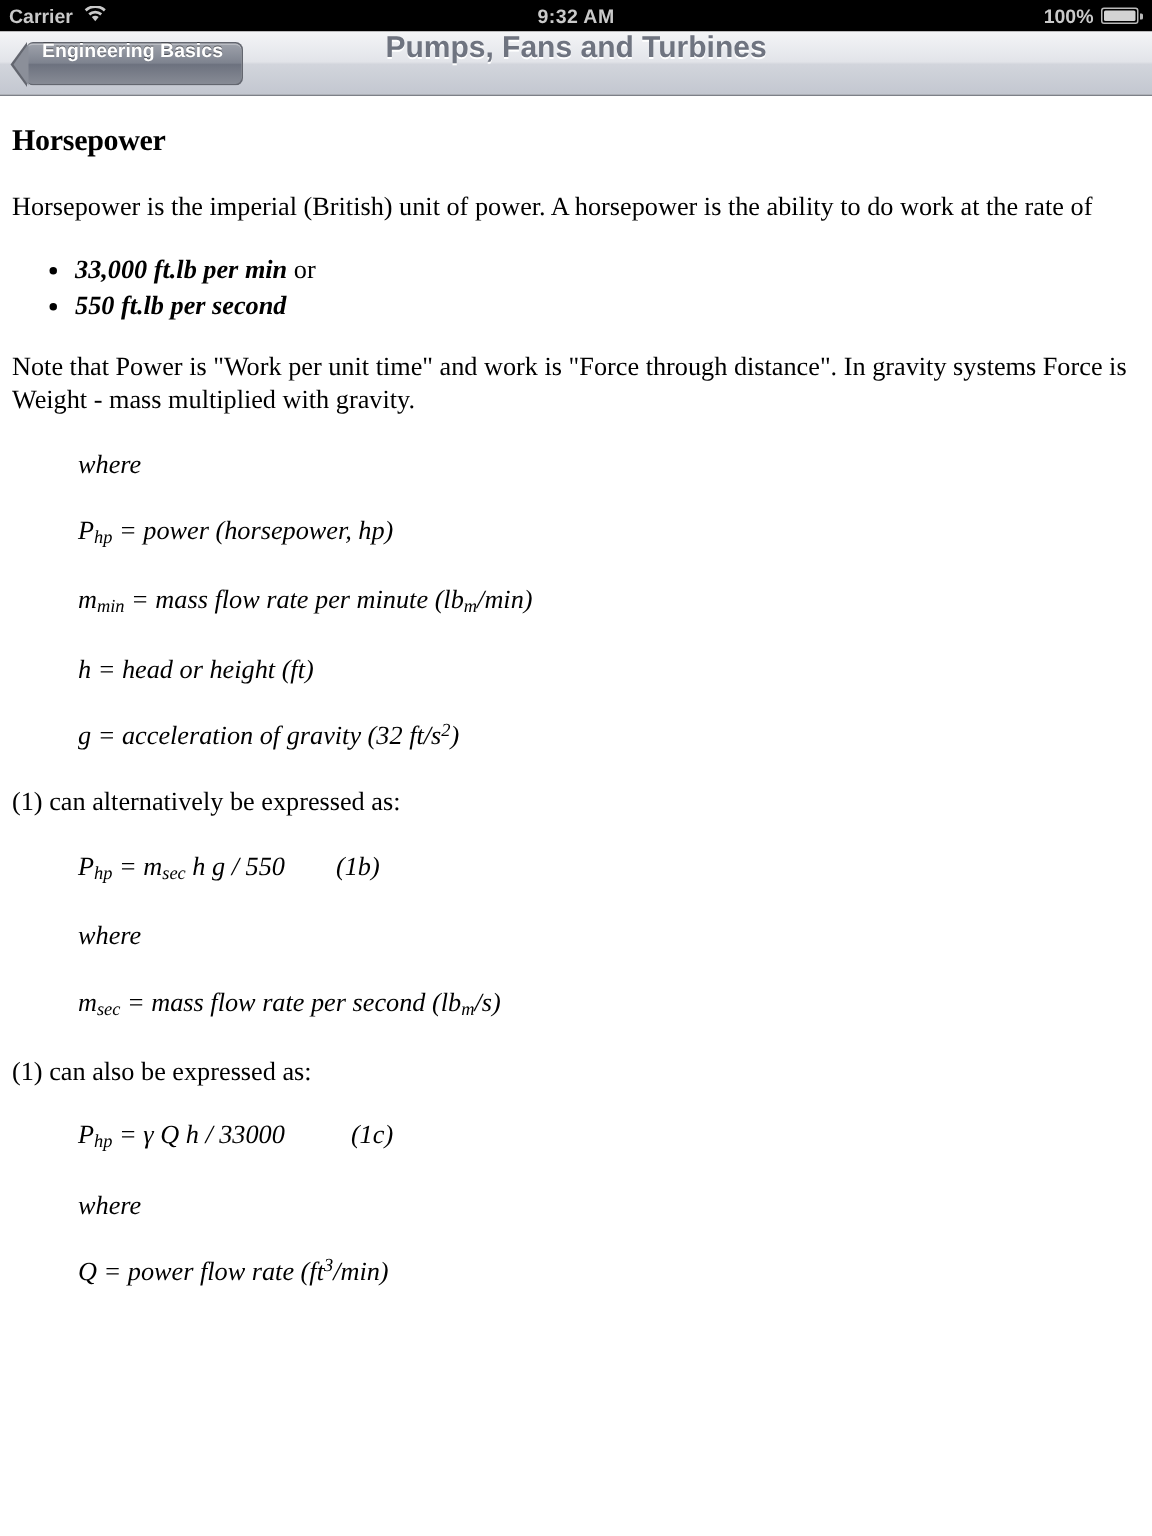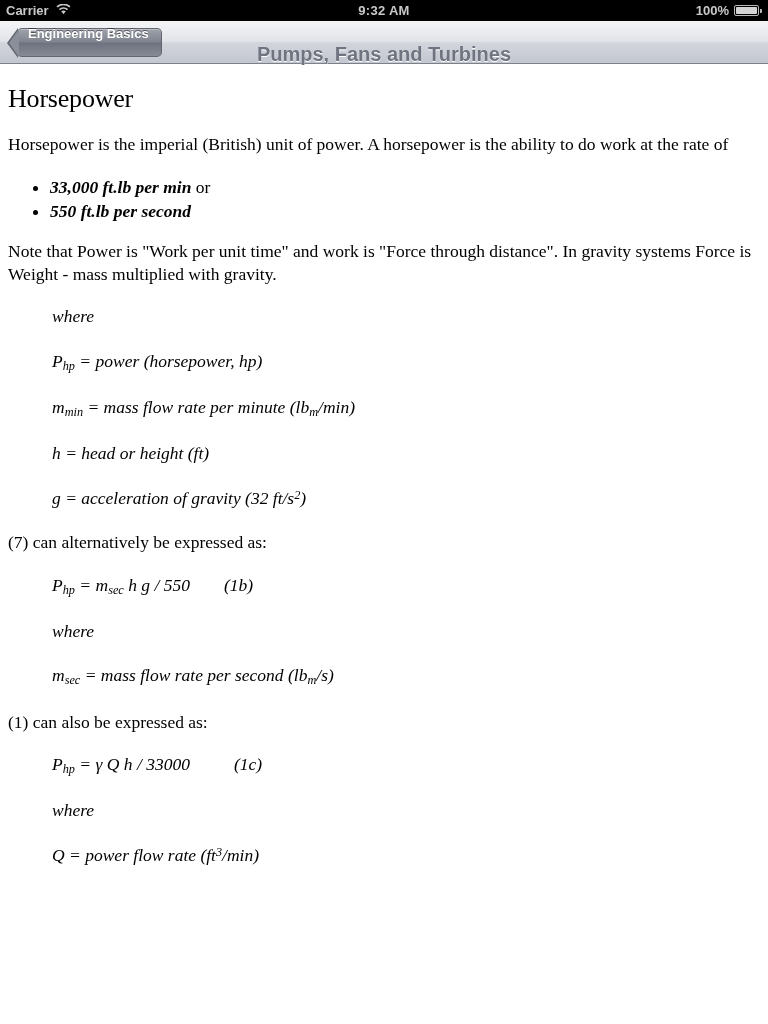--- a/index.html
+++ b/index.html
@@ -46,22 +46,22 @@
 
   
   #nav-bar {
     position: relative;
     height: 43px;
     background: linear-gradient(to bottom, #f4f5f7 0%, #e2e4e9 48%, #d2d5dc 52%, #c3c7d0 100%);
     border-bottom: 1px solid #7d8088;
     display:flex; align-items:center;
   }
   #nav-title {
-    position:absolute; left:0; right:0; top:12px; height:42px;
-    display:flex; align-items:center; justify-content:center;
+    position:absolute; left:0; right:0; top:0; height:42px;
+    display:flex; align-items:flex-start; justify-content:center;
     font-family: "Liberation Sans", sans-serif;
     font-size: 20px; font-weight: bold;
     color:#6f7480;
     text-shadow: 0 1px 0 #ffffff;
     pointer-events:none;
   }
   #back-button {
     position: relative;
     margin-left: 18px;
     height: 29px;
@@ -97,22 +97,22 @@
   #back-button .back-label { position:relative; z-index:3; white-space:nowrap; }
 
   
   #content {
     padding: 8px 12px 0 8px;
     font-size: 17.5px;
     line-height: 1.28;
     color:#000;
   }
   h2.doc-h {
-    font-size: 26px;
-    font-weight: normal;
+    font-size: 20px;
+    font-weight: bold;
     margin: 10px 0 18px 0;
     letter-spacing: -0.2px;
   }
   p.doc-p { margin: 0 0 20px 0; }
   ul.doc-ul { margin: 0 0 18px 0; padding-left: 42px; }
   ul.doc-ul li { margin: 0 0 2px 0; }
   .bi { font-weight:bold; font-style:italic;text-align:right; }
   .it { font-style: italic; }
   .eq {
     margin: 0 0 22px 0;
@@ -192,21 +192,21 @@
   <div class="defn">
     <span>m</span><sub></sub><sub>min</sub><span> = mass flow rate per minute (lb</span><sub>m</sub><span>/min)</span>
   </div>
 
   <div class="defn">h = head or height (ft)</div>
 
   <div class="defn">
     <span>g = acceleration of gravity (32 ft/s</span><sup>2</sup><span>)</span>
   </div>
 
-  <p class="doc-p">(7) can alternatively be expressed as:</p>
+  <p class="doc-p">(1) can alternatively be expressed as:</p>
 
   <div class="eq">
     <span>P</span><sub>hp</sub><span> = </span><span>m</span><sub>sec</sub><span> h g / 550</span><span class="gap-s"></span><span>(1b)</span>
   </div>
 
   <div class="where">where</div>
 
   <div class="defn">
     <span>m</span><sub>sec</sub><span> = mass flow rate per second (lb</span><sub>m</sub><span>/s)</span>
   </div>

